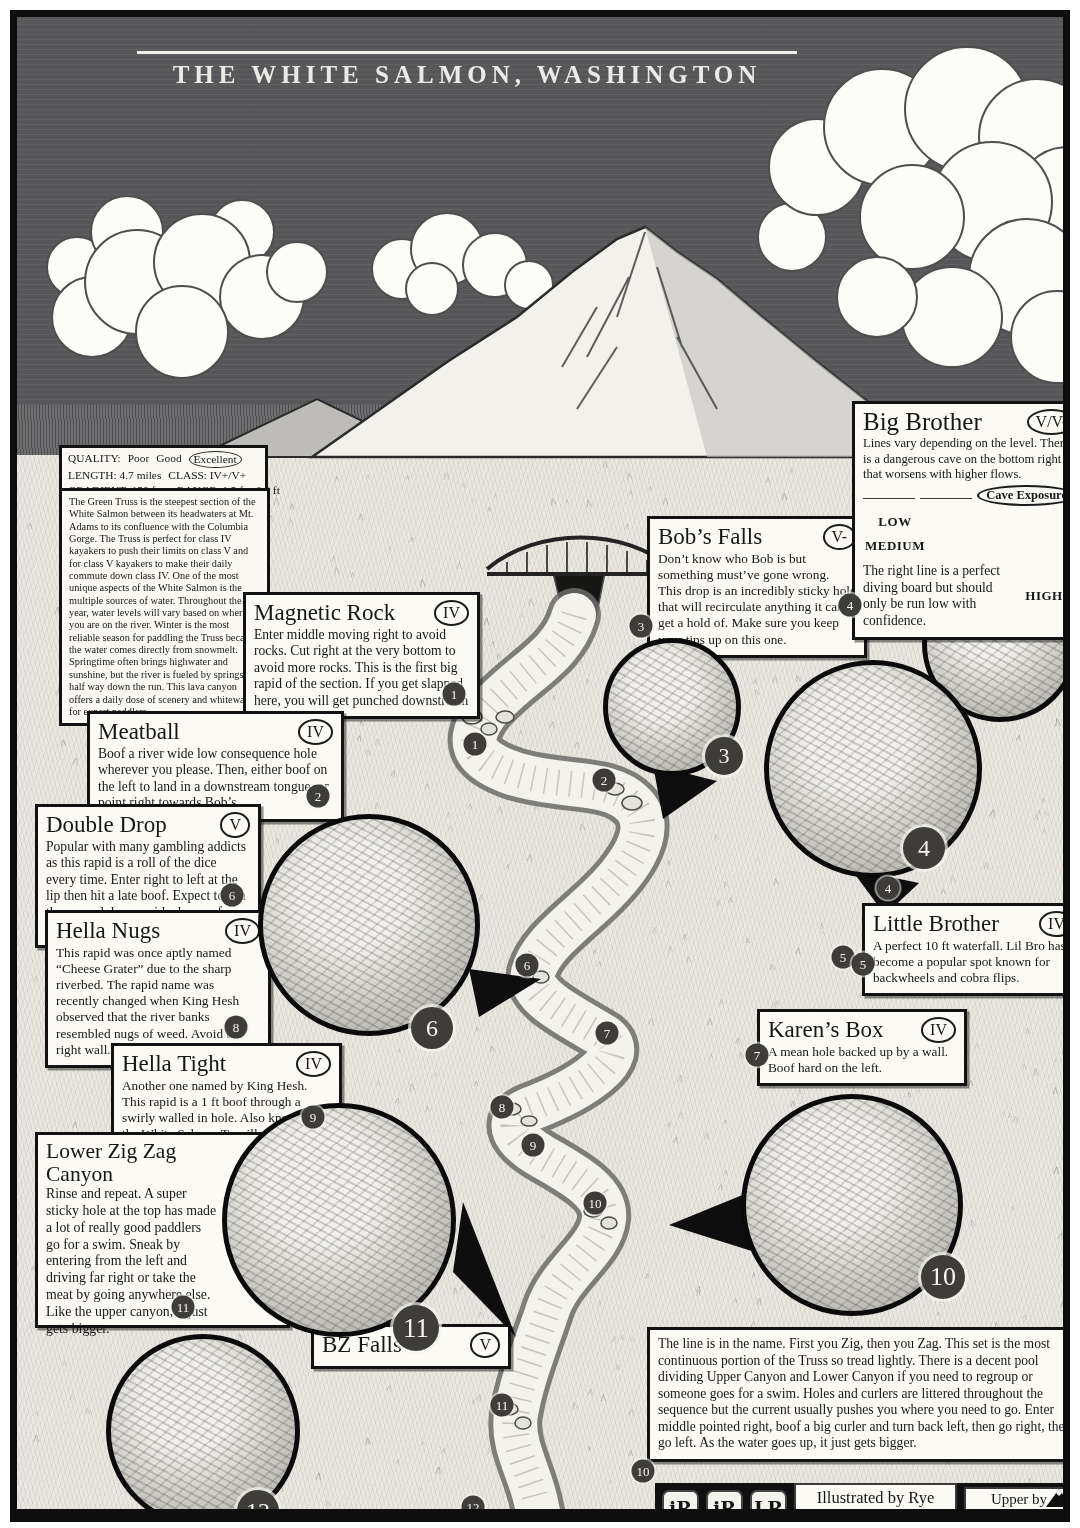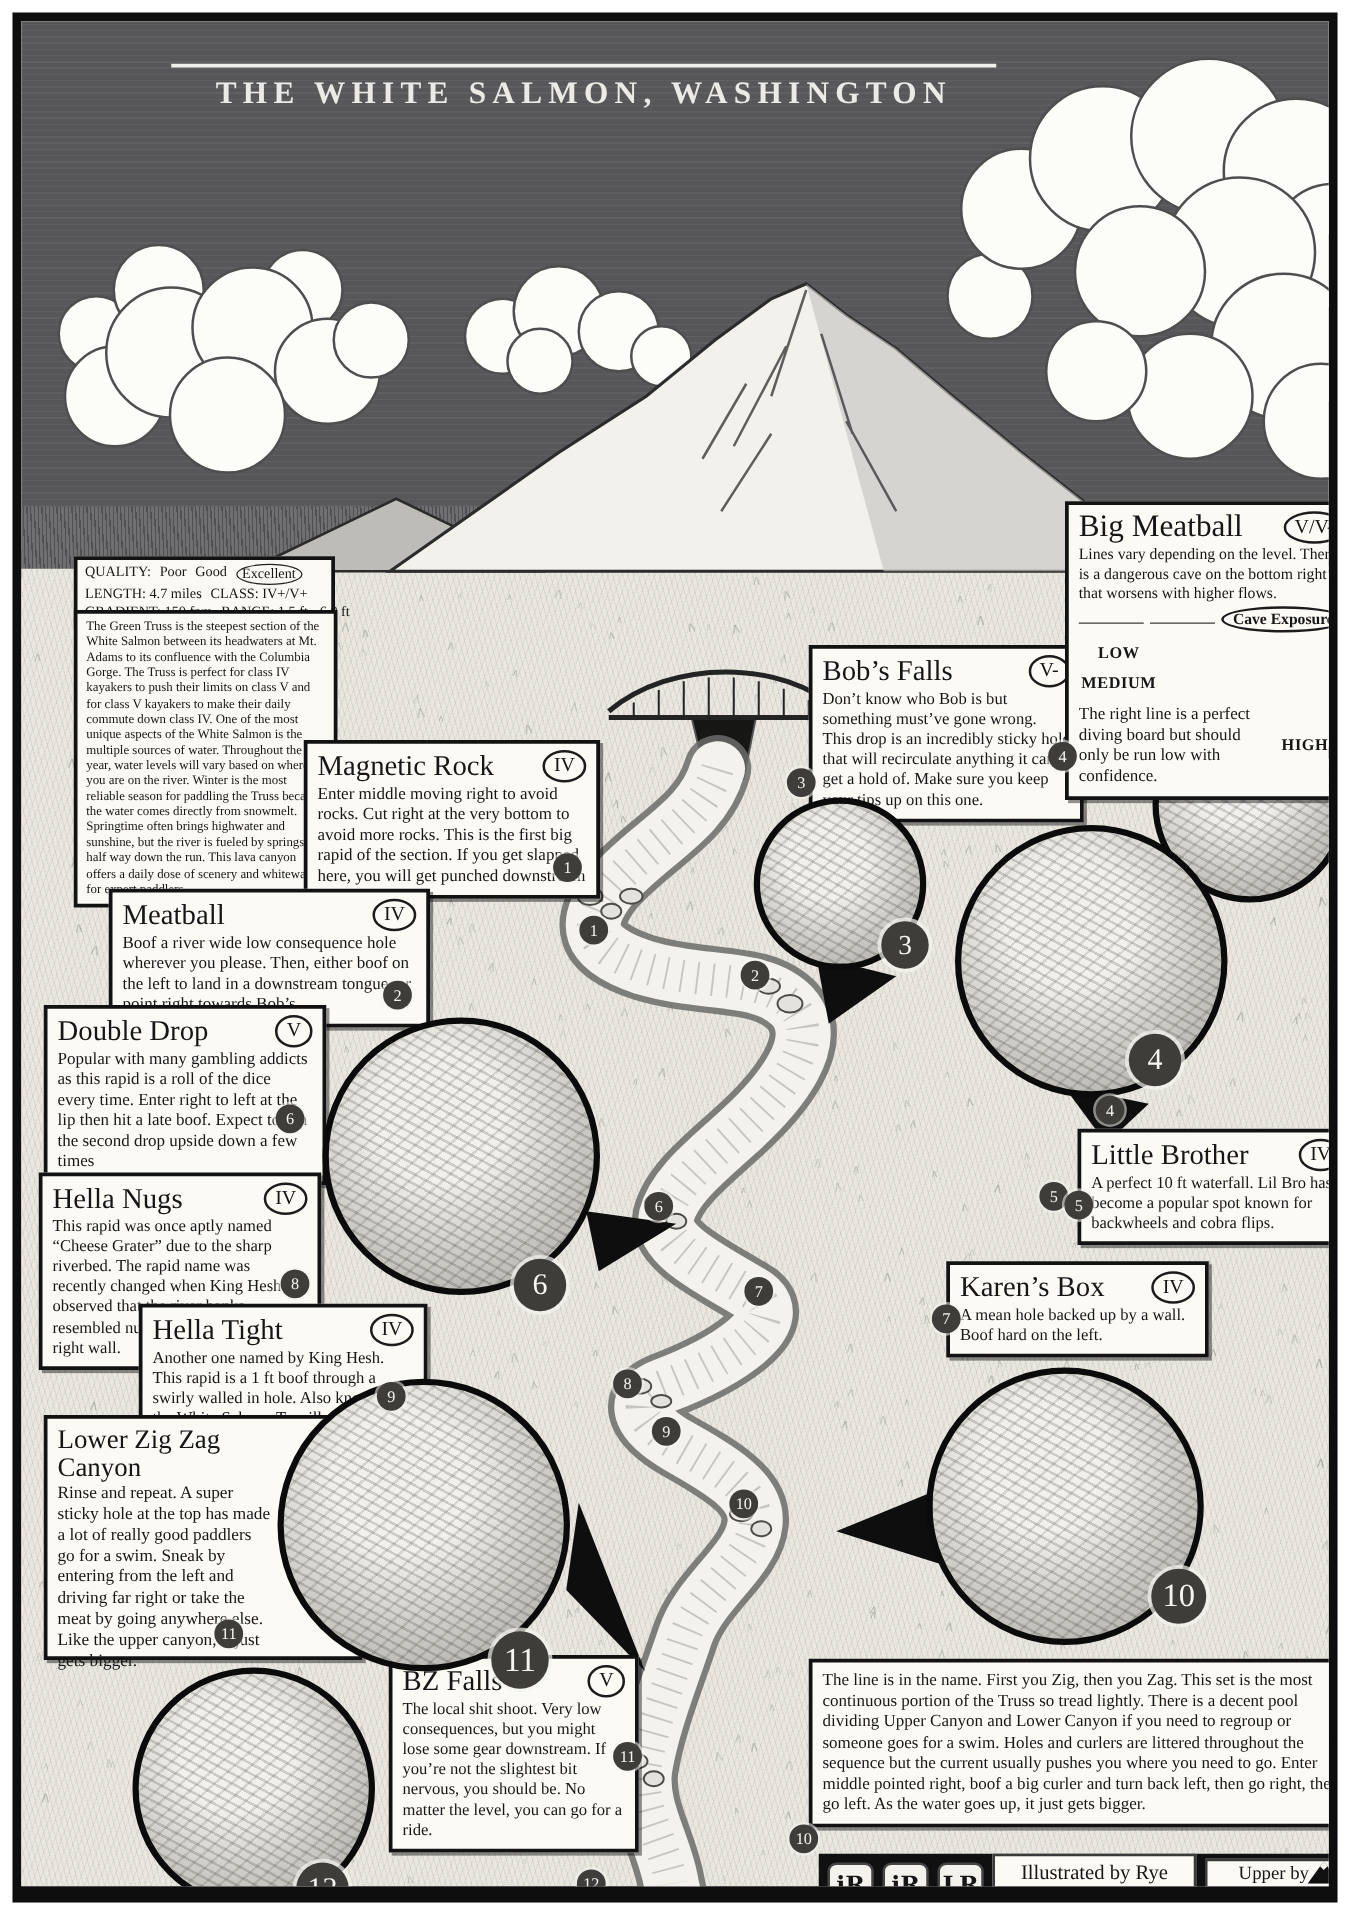--- a/index.html
+++ b/index.html
@@ -775,21 +775,21 @@
   <section class="co" style="left:630px;top:499px;width:198px;">
     <h3>
           <span>Bob’s Falls</span>
         <span class="badge">V-</span>
         </h3>
     <p style="font-size:13.3px;">Don’t know who Bob is but something must’ve gone wrong. This drop is an incredibly sticky hole that will recirculate anything it can get a hold of. Make sure you keep your tips up on this one.</p>
   </section>
 
   <section class="co" style="left:835px;top:384px;width:213px;">
     <h3 style="font-size:25px;">
-          <span>Big Meatball</span>
+          <span>Big Brother</span>
         <span class="badge">V/V-</span>
         </h3>
     <p style="font-size:12.6px;">Lines vary depending on the level. There is a dangerous cave on the bottom right that worsens with higher flows.</p>
     <div class="cave-row">
       <div class="rule"></div>
       <div class="rule"></div>
       <span class="badge cave">Cave Exposure</span>
     </div>
     <div class="bb-row">
       <span class="bb-level">LOW</span>
@@ -820,21 +820,21 @@
   </section>
 
   <section class="co" style="left:740px;top:992px;width:188px;">
     <h3>
           <span>Karen’s Box</span>
         <span class="badge">IV</span>
         </h3>
     <p style="font-size:13.3px;">A mean hole backed up by a wall. Boof hard on the left.</p>
   </section>
 
-  <section class="co" style="left:14px;top:893px;width:204px;margin-top:28px;">
+  <section class="co" style="left:28px;top:893px;width:204px;">
     <h3>
           <span>Hella Nugs</span>
         <span class="badge">IV</span>
         </h3>
     <p style="font-size:13.3px;">This rapid was once aptly named “Cheese Grater” due to the sharp riverbed. The rapid name was recently changed when King Hesh observed that the river banks resembled nugs of weed. Avoid the right wall.</p>
   </section>
 
   <section class="co" style="left:94px;top:1026px;width:209px;">
     <h3>
           <span>Hella Tight</span>
@@ -853,21 +853,20 @@
         <span class="badge">V</span>
         </h3>
     <p style="width:172px;font-size:13.8px;">Rinse and repeat. A super sticky hole at the top has made a lot of really good paddlers go for a swim. Sneak by entering from the left and driving far right or take the meat by going anywhere else. Like the upper canyon, it just gets bigger.</p>
   </section>
 
   <section class="co" style="left:294px;top:1259px;width:178px;margin-top:48px;">
     <h3>
           <span>BZ Falls</span>
         <span class="badge">V</span>
         </h3>
-    <p style="font-size:13.3px;">The local shit shoot. Very low consequences, but you might lose some gear downstream. If you’re not the slightest bit nervous, you should be. No matter the level, you can go for a ride.</p>
   </section>
 
   <div>
         <div class="mk" style="left: 437px; top: 677px;">1</div>
         <div class="mk" style="left: 458px; top: 727px;">1</div>
         <div class="mk" style="left: 301px; top: 779px;">2</div>
         <div class="mk" style="left: 587px; top: 763px;">2</div>
         <div class="mk" style="left: 624px; top: 609px;">3</div>
         <div class="mk" style="left: 833px; top: 588px;">4</div>
         <div class="mk" style="left: 871px; top: 871px;">4</div>

